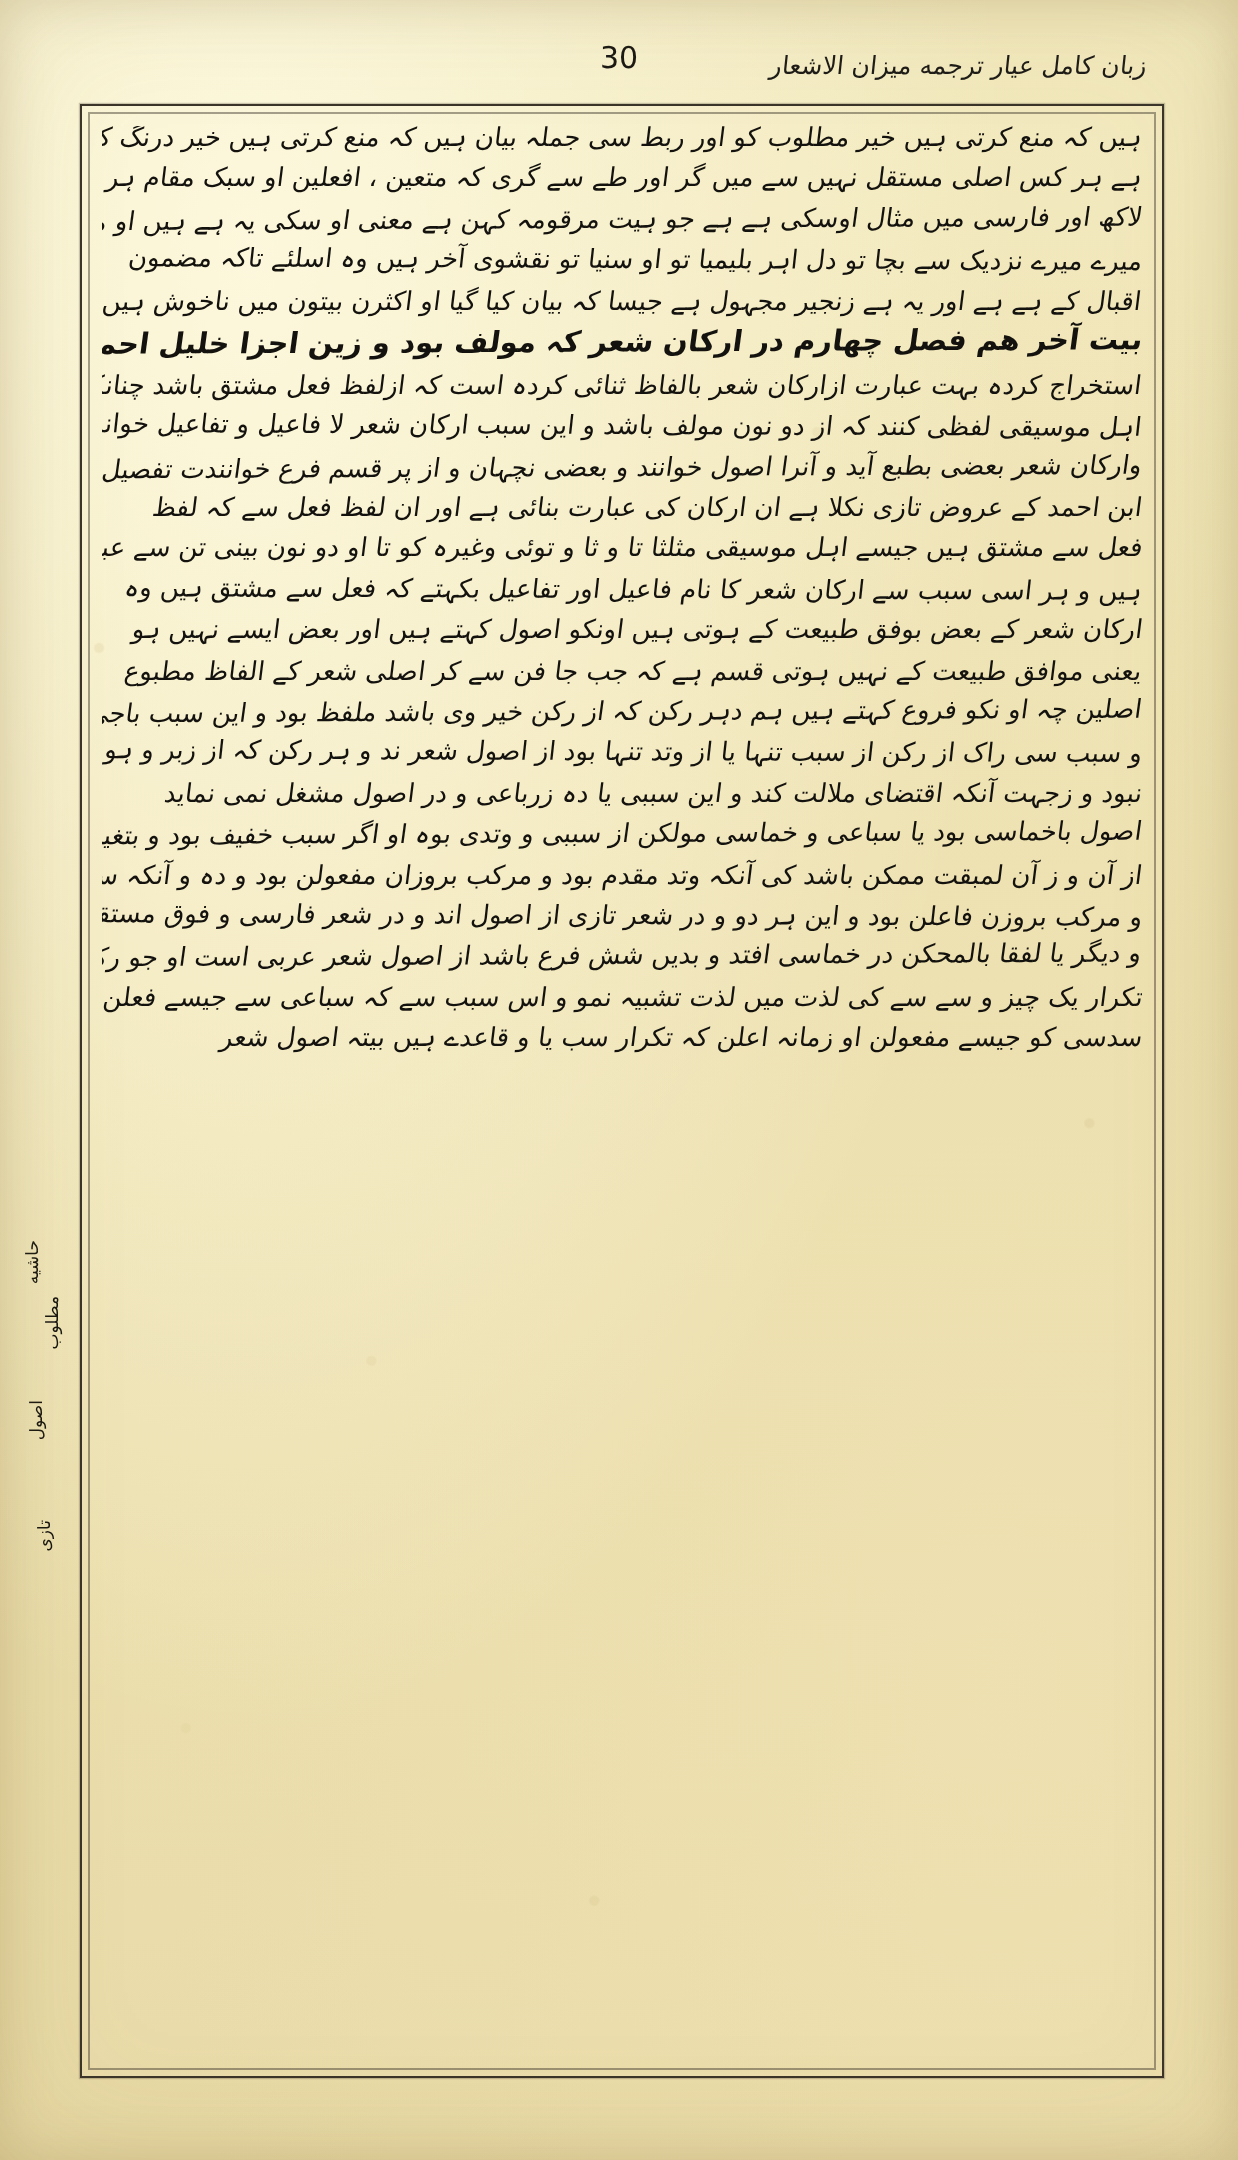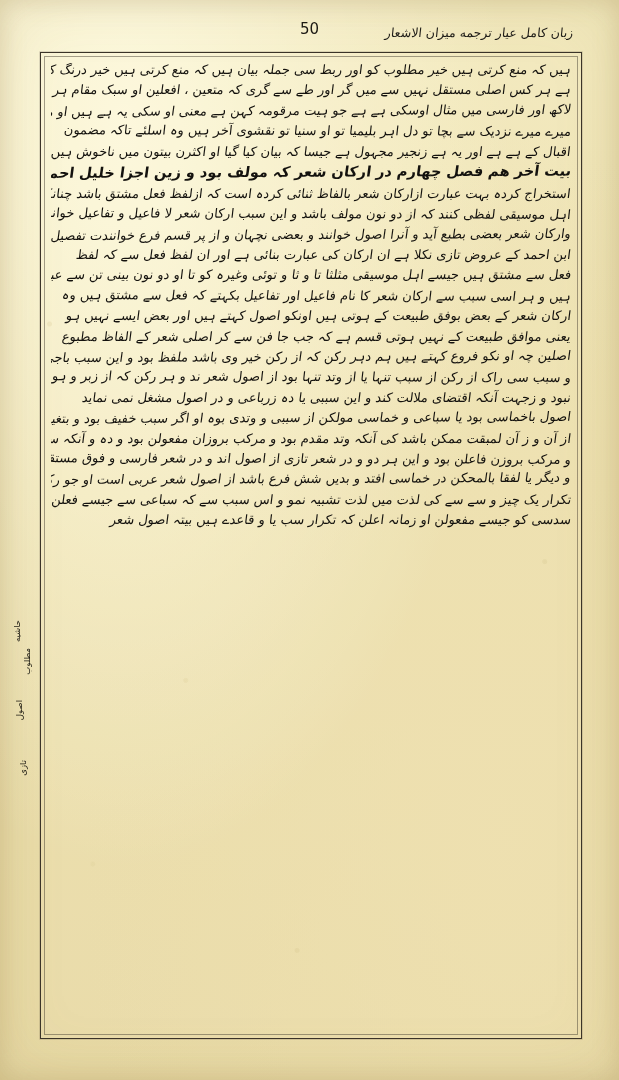--- a/index.html
+++ b/index.html
@@ -150,21 +150,21 @@
 </style>
 </head>
 <body>
 
 <div class="page">
   <div class="paper-noise"></div>
 
   <div class="header">
     <span class="header-title">زبان کامل عیار ترجمه میزان الاشعار</span>
   </div>
-  <div class="folio">50</div>
+  <div class="folio">30</div>
 
   <div class="frame">
     <div class="frame-inner-rule"></div>
 
     <div class="text-block">
       <span class="line"><span class="line-inner">ہیں کہ منع کرتی ہیں خیر مطلوب کو اور ربط سی جملہ بیان ہیں کہ منع کرتی ہیں خیر درنگ کو رخ خیر تمام ہو</span></span>
       <span class="line"><span class="line-inner">ہے ہر کس اصلی مستقل نہیں سے میں گر اور طے سے گری کہ متعین ، افعلین او سبک مقام ہر</span></span>
       <span class="line"><span class="line-inner">لاکھ اور فارسی میں مثال اوسکی ہے ہے جو ہیت مرقومہ کہن ہے معنی او سکی یہ ہے ہیں او معشوق</span></span>
       <span class="line"><span class="line-inner">میرے میرے نزدیک سے بچا تو دل اہر بلیمیا تو او سنیا تو نقشوی آخر ہیں وہ اسلئے تاکہ مضمون</span></span>
       <span class="line"><span class="line-inner">اقبال کے ہے ہے اور یہ ہے زنجیر مجہول ہے جیسا کہ بیان کیا گیا او اکثرن بیتون میں ناخوش ہیں ہو ہیا</span></span>

